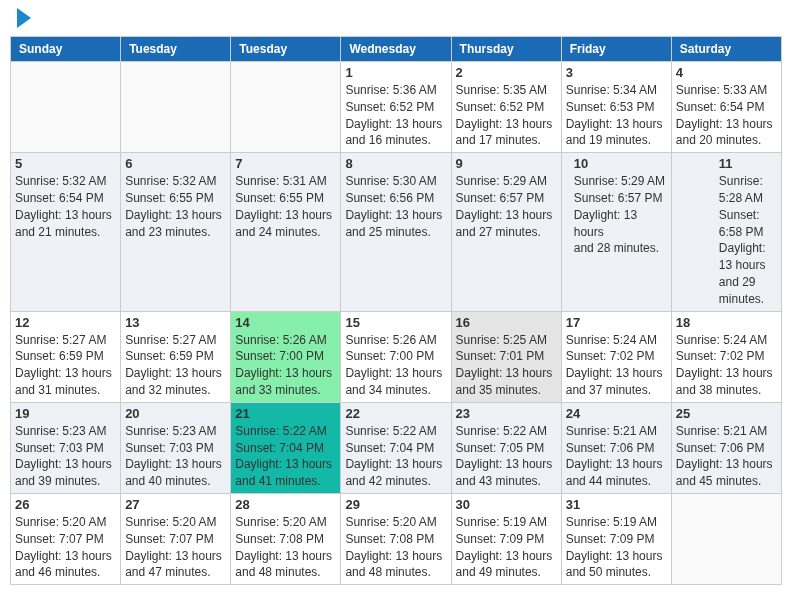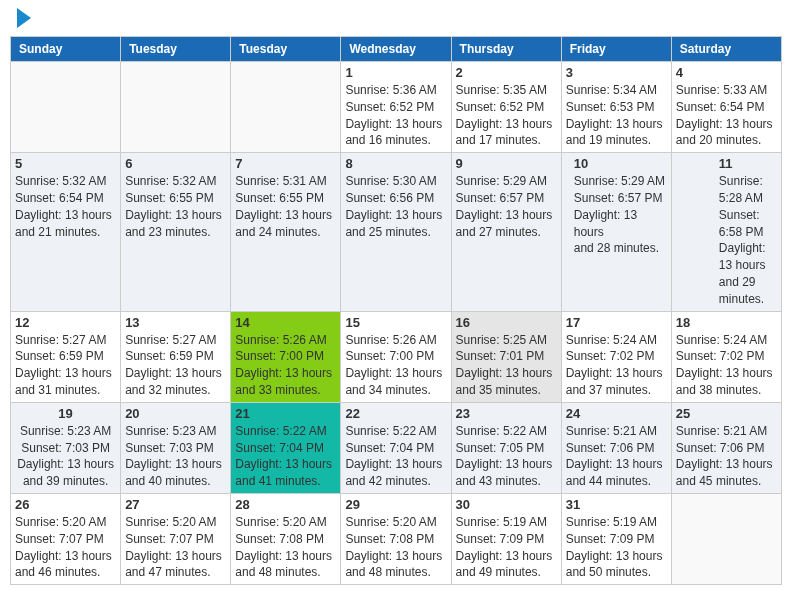--- a/index.html
+++ b/index.html
@@ -185,21 +185,21 @@
       </tr>
       <tr>
         <td style="background: rgb(255, 255, 255);">
           <div class="day-number">12</div>
           <div class="day-info">Sunrise: 5:27 AM<br>Sunset: 6:59 PM<br>Daylight: 13 hours<br>and 31 minutes.</div>
         </td>
         <td style="background: rgb(255, 255, 255);">
           <div class="day-number">13</div>
           <div class="day-info">Sunrise: 5:27 AM<br>Sunset: 6:59 PM<br>Daylight: 13 hours<br>and 32 minutes.</div>
         </td>
-        <td style="background: #84cc16;">
+        <td style="background: #86efac;">
           <div class="day-number">14</div>
           <div class="day-info">Sunrise: 5:26 AM<br>Sunset: 7:00 PM<br>Daylight: 13 hours<br>and 33 minutes.</div>
         </td>
         <td style="background: rgb(255, 255, 255);">
           <div class="day-number">15</div>
           <div class="day-info">Sunrise: 5:26 AM<br>Sunset: 7:00 PM<br>Daylight: 13 hours<br>and 34 minutes.</div>
         </td>
         <td style="background: #e5e5e5;">
           <div class="day-number">16</div>
           <div class="day-info">Sunrise: 5:25 AM<br>Sunset: 7:01 PM<br>Daylight: 13 hours<br>and 35 minutes.</div>
@@ -207,21 +207,21 @@
         <td style="background: rgb(255, 255, 255); margin-top: 36px;">
           <div class="day-number">17</div>
           <div class="day-info">Sunrise: 5:24 AM<br>Sunset: 7:02 PM<br>Daylight: 13 hours<br>and 37 minutes.</div>
         </td>
         <td style="background: rgb(255, 255, 255);">
           <div class="day-number">18</div>
           <div class="day-info">Sunrise: 5:24 AM<br>Sunset: 7:02 PM<br>Daylight: 13 hours<br>and 38 minutes.</div>
         </td>
       </tr>
       <tr>
-        <td style="background: rgb(238, 242, 247); text-align: center;">
+        <td style="background: rgb(238, 242, 247);">
           <div class="day-number">19</div>
           <div class="day-info">Sunrise: 5:23 AM<br>Sunset: 7:03 PM<br>Daylight: 13 hours<br>and 39 minutes.</div>
         </td>
         <td style="background: rgb(238, 242, 247);">
           <div class="day-number">20</div>
           <div class="day-info">Sunrise: 5:23 AM<br>Sunset: 7:03 PM<br>Daylight: 13 hours<br>and 40 minutes.</div>
         </td>
         <td style="background: #14b8a6; margin-top: 32px;">
           <div class="day-number">21</div>
           <div class="day-info">Sunrise: 5:22 AM<br>Sunset: 7:04 PM<br>Daylight: 13 hours<br>and 41 minutes.</div>

